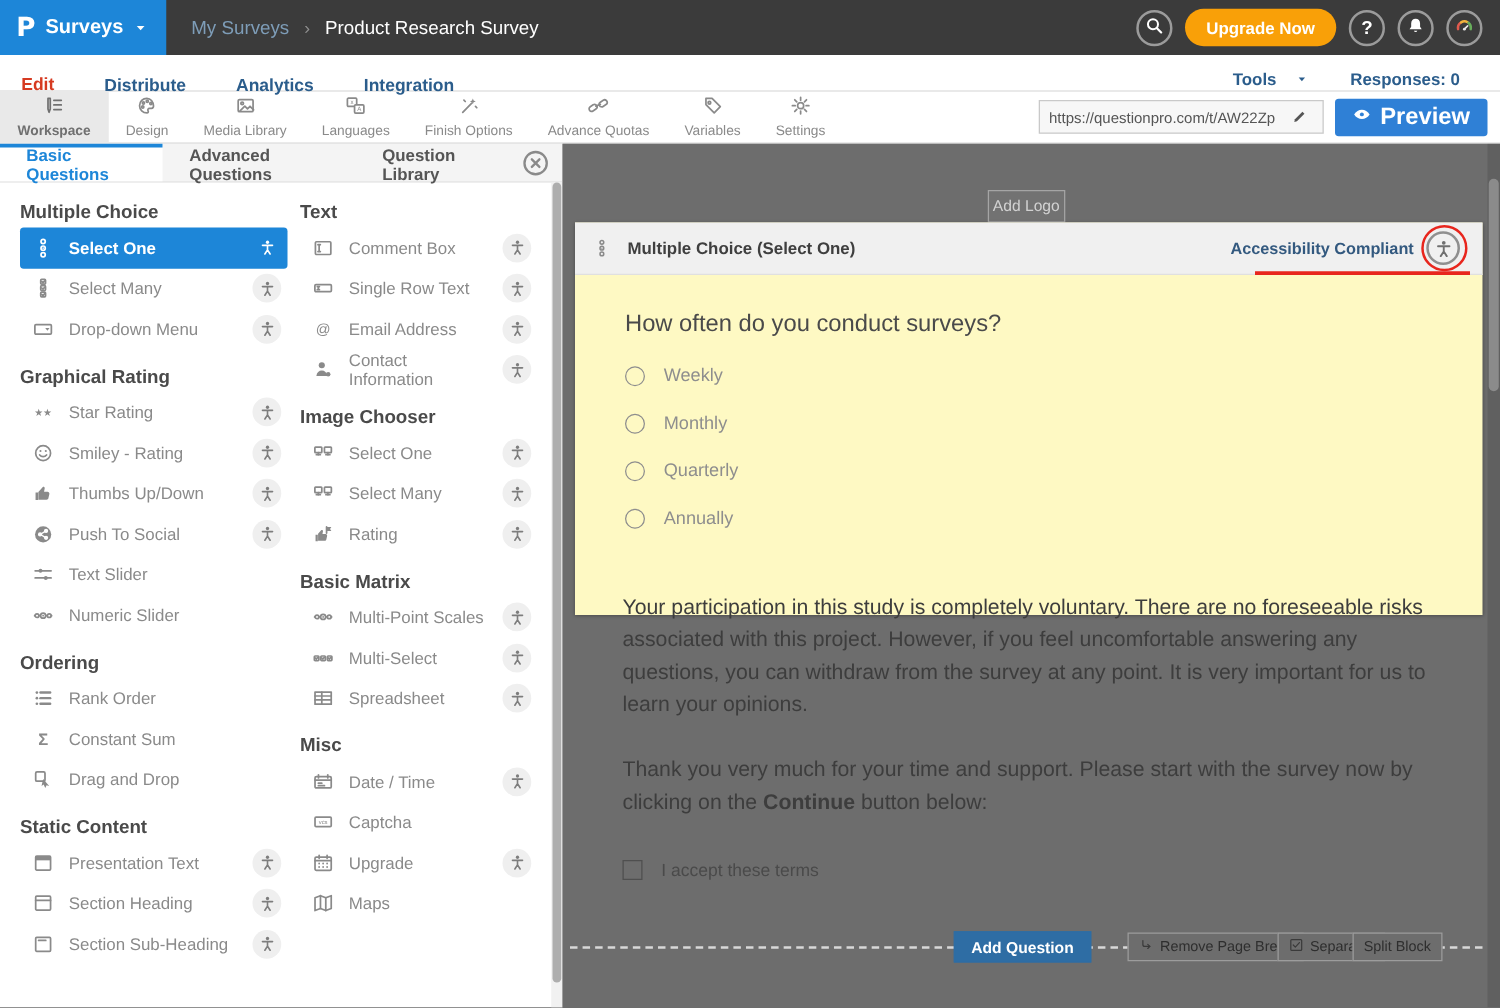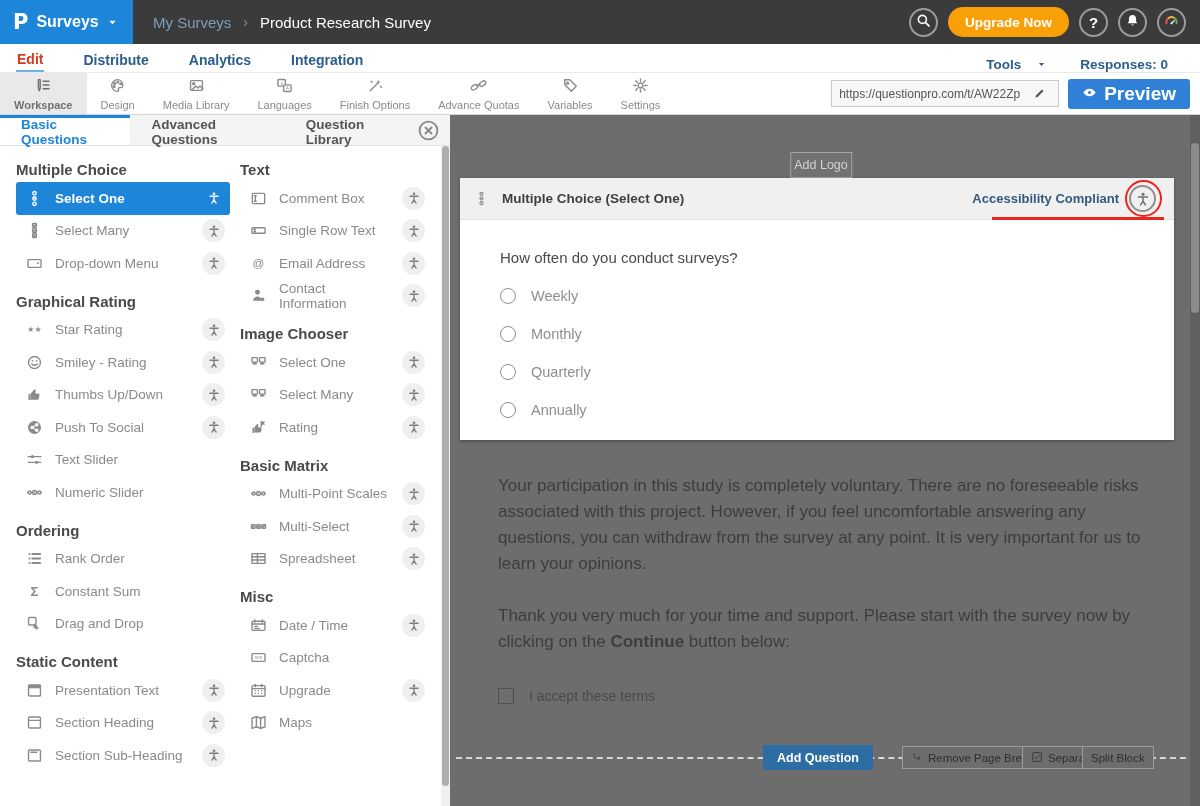--- a/index.html
+++ b/index.html
@@ -21,22 +21,22 @@
   .bc-current { color:#fff; }
   .top-actions { margin-left:auto; display:flex; align-items:center; gap:10px; padding-right:14px; }
   .circle-btn { width:29px; height:29px; border:2px solid #9b9b9b; border-radius:50%;
                 color:#fff; display:flex; align-items:center; justify-content:center;
                 background:transparent; cursor:pointer; font-size:15px; font-weight:bold; }
   .circle-btn svg { width:15px; height:15px; }
   .upgrade-btn { height:30px; background:#f9a008; border:none; color:#fff; font-weight:bold;
                  font-size:13.5px; border-radius:16px; padding:0 17px; cursor:pointer; }
 
   
-  .navbar { height:29px; background:#fff; display:flex; align-items:flex-end;
-            padding:0 16px; border-bottom:1px solid #e9e9e9; }
+  .navbar { height:29px; background:#fff; display:flex; align-items:flex-start;
+            padding:12px 16px; border-bottom:1px solid #e9e9e9; }
   .nav-tab { margin-right:38px; font-size:14px; font-weight:700; color:#2b5d8c;
              cursor:pointer; padding:3px 1px; }
   .nav-tab.active { color:#d63a21; border-bottom:2px solid #6fb1e3; }
   .nav-right { margin-left:auto; display:flex; align-items:center; gap:34px; padding-right:16px; }
   .tools-lbl { font-size:13.5px; font-weight:700; color:#2b5d8c; cursor:pointer;
                display:flex; align-items:center; gap:16px; }
   .tools-lbl svg { width:9px; height:9px; }
   .responses-lbl { font-size:13.5px; font-weight:700; color:#2b5d8c; }
 
   
@@ -87,38 +87,38 @@
   .q-item.selected { background:#1d86d8; color:#fff; font-weight:700; }
   .q-item.selected .q-acc { background:transparent; color:#fff; }
   .side-scroll { position:absolute; right:0; top:31px; bottom:0; width:9px; background:#f1f1f1; }
   .side-scroll .thumb { position:absolute; top:0; left:1px; width:7px; height:97%; background:#aeaeae; border-radius:4px; }
 
   
   .main { flex:1; background:#6d6d6d; position:relative; overflow:hidden; }
   .add-logo { position:absolute; top:37px; left:371px; transform:translateX(-50%);
               border:1px solid #a5a5a5; color:#d2d2d2; background:rgba(255,255,255,0.04);
               font-size:12.5px; padding:5px 3px; cursor:pointer; }
-  .card { position:absolute; left:10px; right:26px; top:63px; height:262px; background:#ffffff;
+  .card { position:absolute; left:10px; right:14px; top:63px; height:314px; background:#fef9c3;
           box-shadow:0 1px 3px rgba(0,0,0,.35); }
   .card-header { height:42px; background:#f0f0f0; border-bottom:1px solid #e0e0e0;
                  display:flex; align-items:center; padding:0 18px 0 14px; position:relative; }
   .drag-handle { color:#8a8a8a; width:15px; height:17px; cursor:grab; }
   .drag-handle svg { width:15px; height:17px; }
   .card-title { font-size:13.5px; font-weight:700; color:#3f3f3f; margin-left:13px; }
   .badge-wrap { margin-left:auto; display:flex; align-items:center; gap:10px; position:relative; }
   .badge-label { font-size:13px; font-weight:700; color:#33597f; }
   .badge-acc { width:27px; height:27px; border-radius:50%; border:2px solid #8f8f8f;
                color:#6f6f6f; display:flex; align-items:center; justify-content:center; }
   .badge-acc svg { width:16px; height:16px; }
   .anno-circle { position:absolute; width:37px; height:37px; border:2.5px solid #e8261d;
                  border-radius:50%; right:-6px; top:-5px; pointer-events:none; }
   .anno-underline { position:absolute; height:3px; background:#e8261d; right:10px; width:172px;
                     top:39px; pointer-events:none; }
   .card-body { padding:29px 40px 0 40px; }
-  .question-text { font-size:15px; color:#4a4a4a; }
+  .question-text { font-size:19px; color:#4a4a4a; }
   .option-row { display:flex; align-items:center; gap:15px; margin-top:22px; cursor:pointer; }
   .radio { width:16px; height:16px; border:1.6px solid #8e8e8e; border-radius:50%; flex:none; }
   .option-label { font-size:14.5px; color:#8e8e8e; }
 
   .consent { position:absolute; left:48px; width:648px; top:358px; color:#3d3d3d;
              font-size:17px; line-height:26px; }
   .consent p { margin:0; }
   .consent .p2 { margin-top:26px; }
   .accept-row { display:flex; align-items:center; gap:15px; margin-top:28px; cursor:pointer; }
   .checkbox { width:16px; height:16px; border:1.6px solid #4f4f4f; flex:none;

